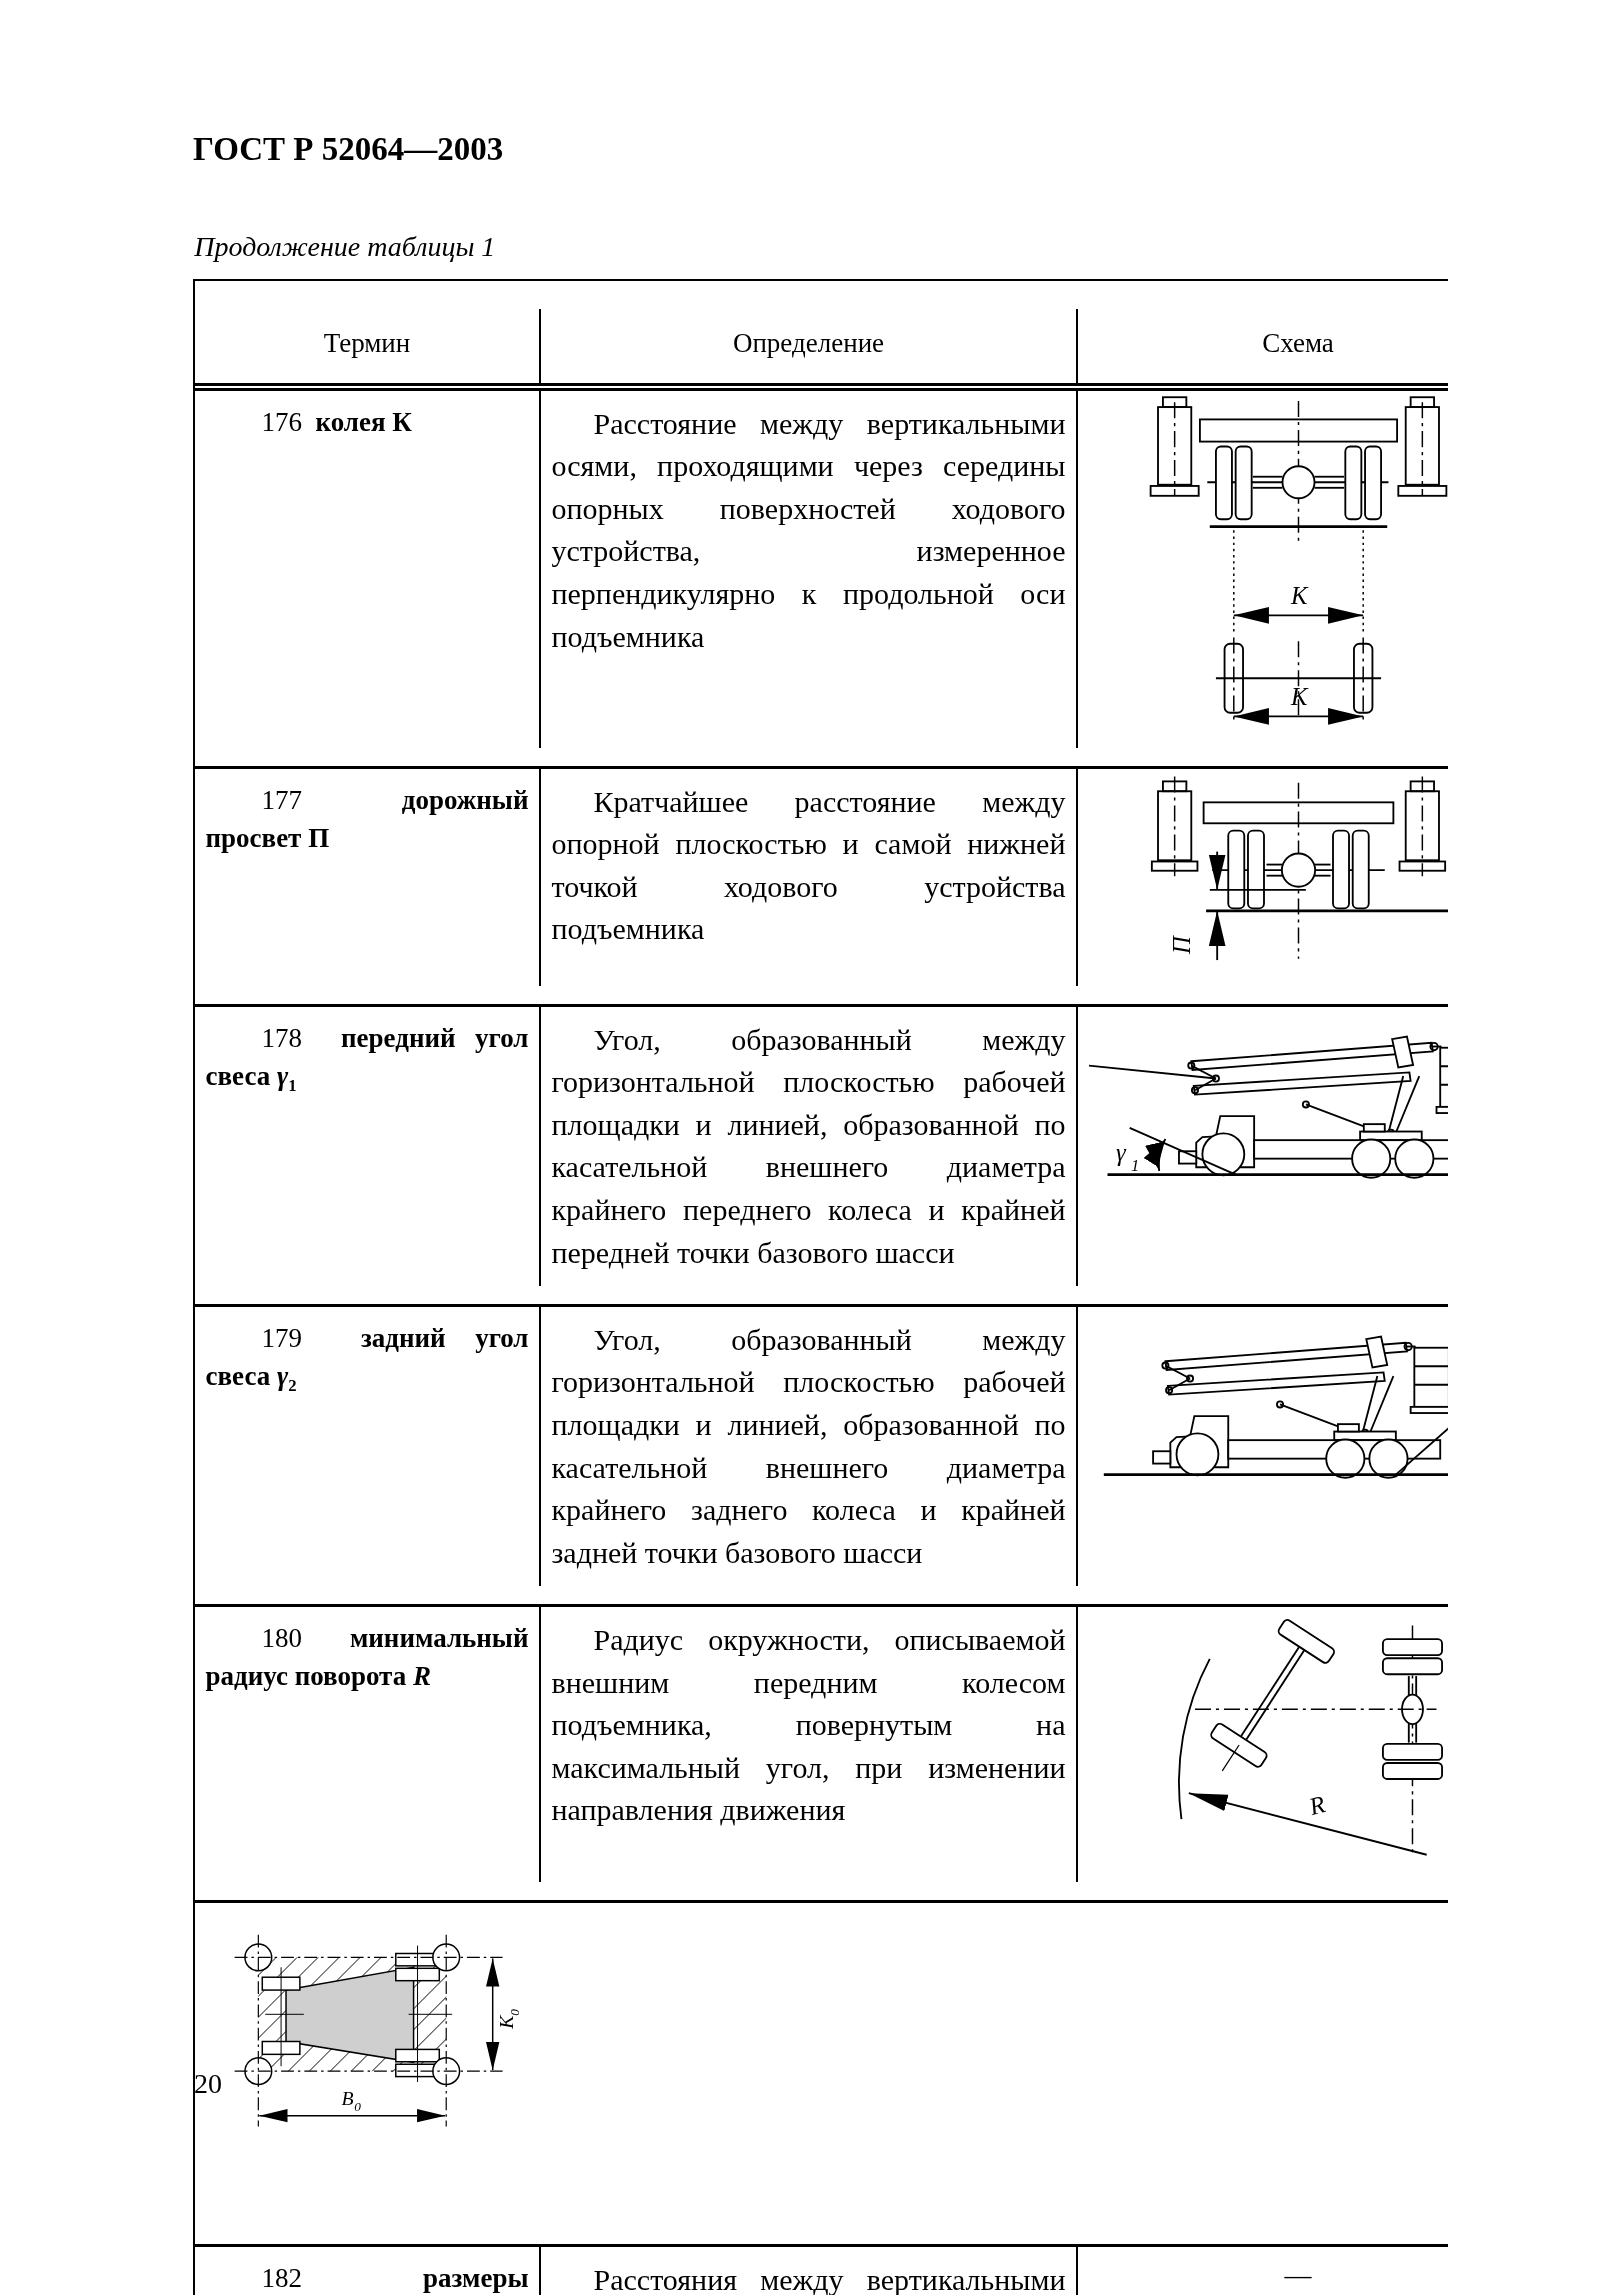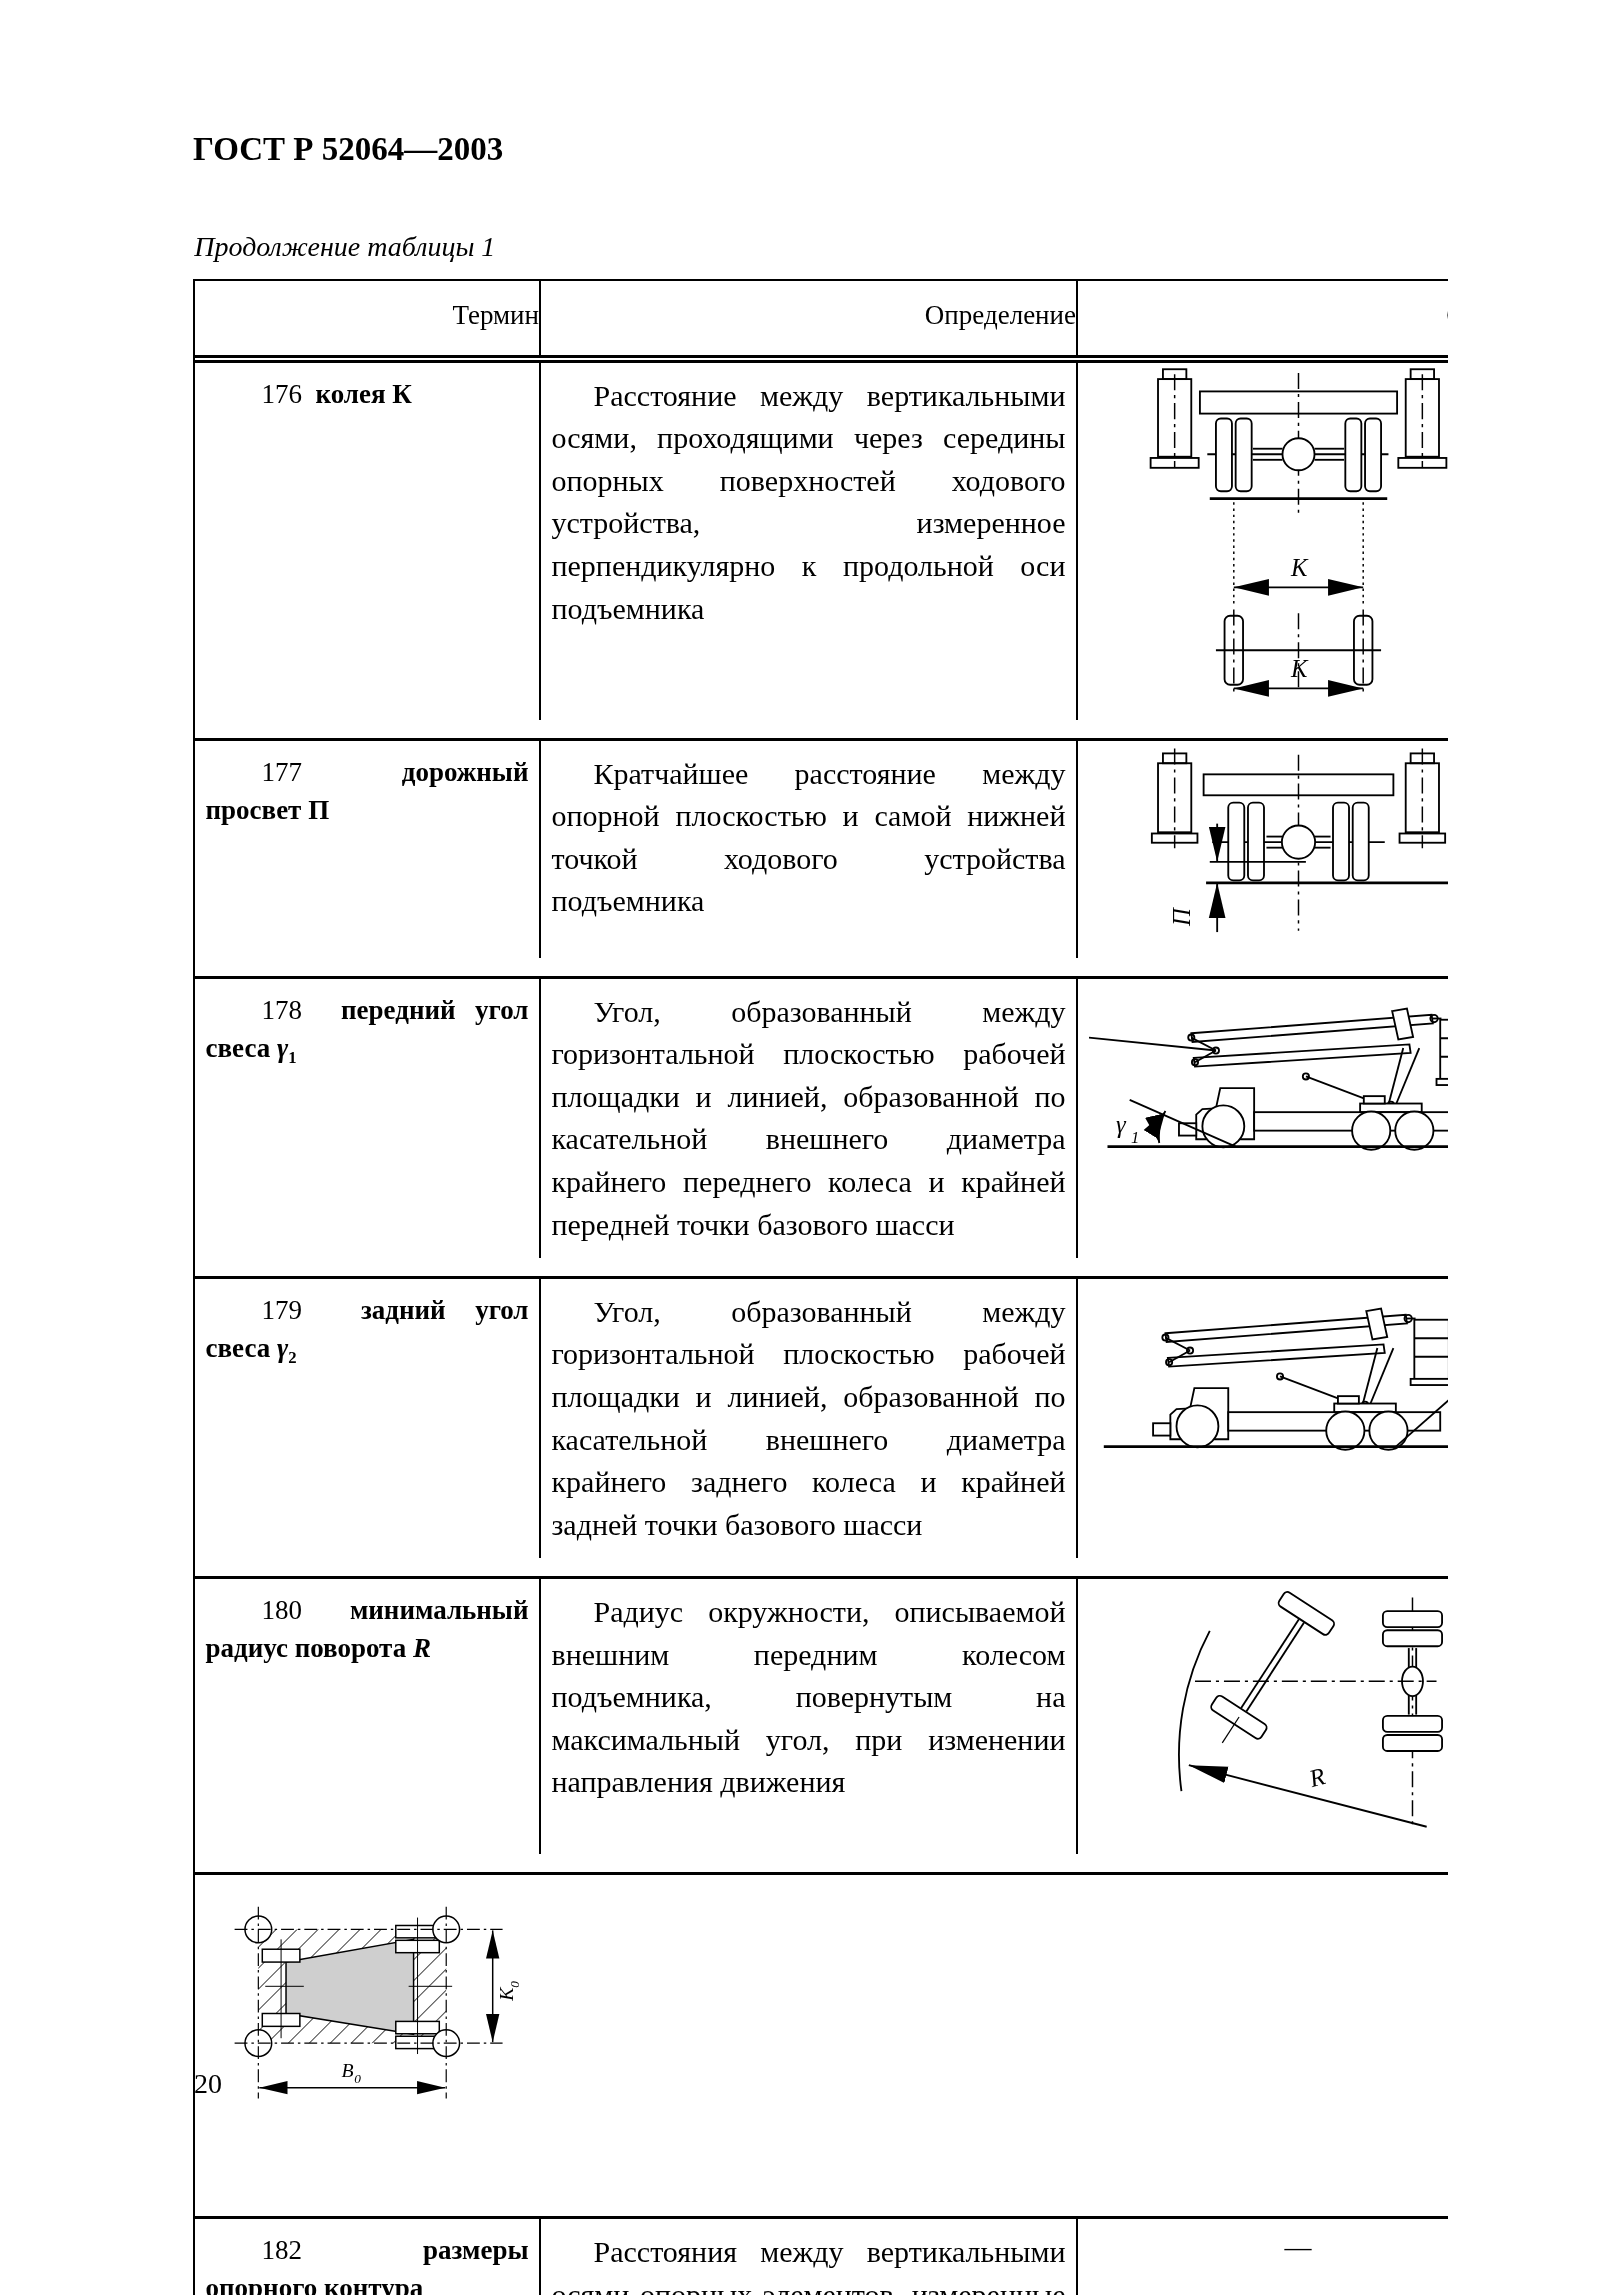--- a/index.html
+++ b/index.html
@@ -8,21 +8,21 @@
   .content { position:absolute; left:193px; top:131px; width:1328px; }
   .doc-title { font-size:33px; font-weight:bold; margin:0 0 63px 0; }
   .caption { font-style:italic; font-size:28px; margin:0 0 15.7px 1.3px; }
 
   .gtable { border:2.6px solid #000; border-bottom-width:5.9px; }
   .trow { display:grid; grid-template-columns:344px 537px 442px; }
   .bt { border-top:3.9px solid #000;margin-top:18px; }
   .thead { border-bottom:8.5px double #000; }
   .td { padding:11.8px 10.5px; box-sizing:border-box; }
   .td + .td { border-left:2px solid #000; }
-  .th { text-align:right; font-size:27px; padding:19.6px 0 23.6px 0; font-weight:normal; }
+  .th { text-align:center; font-size:27px; padding:19.6px 0 23.6px 0; font-weight:normal;margin-top:28px; }
 
   .r176{min-height:357px} .r177{min-height:217px} .r178{min-height:211px}
   .r179{min-height:217px} .r180{min-height:275px} .r181{min-height:323px}
   .r182{min-height:128px}
 
   .term { font-size:27px; line-height:1.42; text-align:justify; text-indent:56px; margin:0; }
   .term .num { font-weight:normal; }
   .term b { font-weight:bold; }
   .sym-it { font-style:italic; }
   .def { font-size:30px; line-height:1.42; text-align:justify; text-indent:42px; margin:0; }

